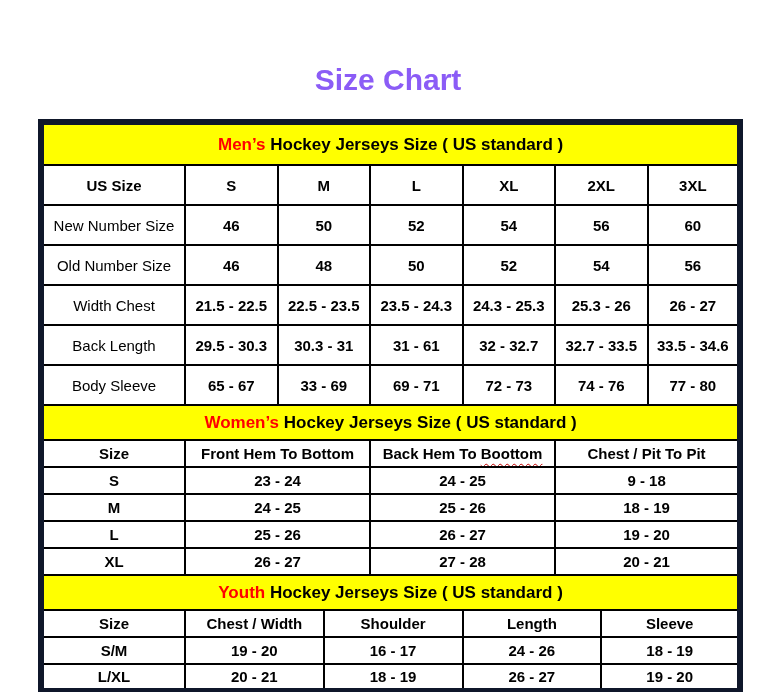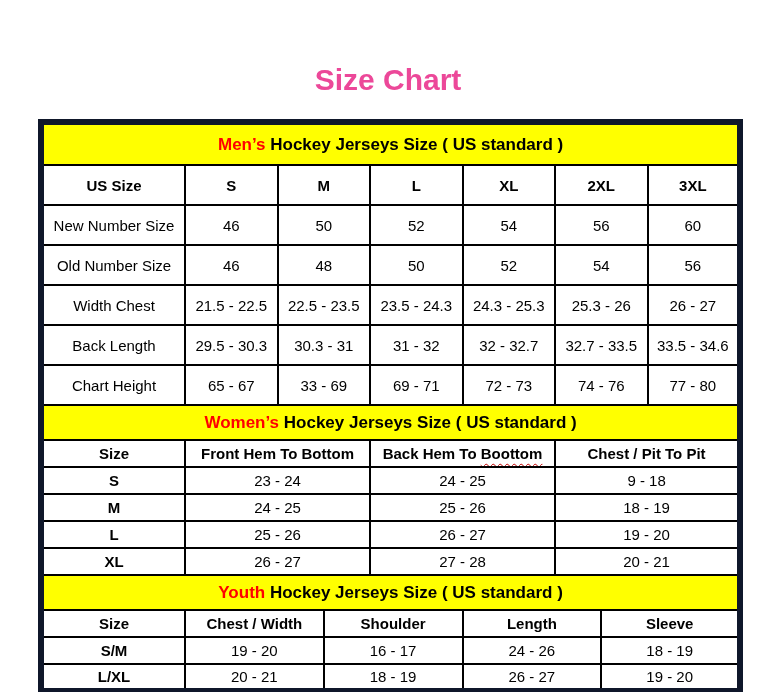--- a/index.html
+++ b/index.html
@@ -9,21 +9,21 @@
     height: 692px;
     background: #ffffff;
     font-family: "Liberation Sans", sans-serif;
     color: #000000;
     overflow: hidden;
   }
   .page-title {
     margin: 62px 0 0 0;
     width: 776px;
     text-align: center;
-    color: #ec4899;
+    color: #8b5cf6;
     font-size: 30px;
     font-weight: bold;
     line-height: 36px;
   }
   table.size-table {
     border-collapse: collapse;
     table-layout: fixed;
     width: 699px;
     margin: 21px 0 0 38px;
     border: 6px solid #0f172a;
@@ -46,21 +46,21 @@
   }
   tr.band .hl { color: #ff0000; }
   tr.band.men-band td   { height: 37px; }
   tr.band.small-band td { height: 31px; }
   tbody.men-section tr.cells-row   { height: 40px; }
   tbody.women-section tr.cells-row { height: 27px; }
   tbody.youth-section tr.cells-row { height: 27px; }
   th.col-head { font-weight: bold; }
   th.row-label { font-weight: bold; }
   th.row-label.plain { font-weight: normal; }
-  td.value-cell { font-weight: normal; margin-left: 24px; }
+  td.value-cell { font-weight: bold; margin-left: 24px; }
   .misspelled {
     text-decoration: underline;
     text-decoration-style: wavy;
     text-decoration-color: #c00000;
     text-decoration-thickness: 1px;
     text-underline-offset: 4px;
   }
 </style>
 </head>
 <body>
@@ -121,27 +121,27 @@
       <td class="value-cell" colspan="2">22.5 - 23.5</td>
       <td class="value-cell" colspan="2">23.5 - 24.3</td>
       <td class="value-cell" colspan="2">24.3 - 25.3</td>
       <td class="value-cell" colspan="2">25.3 - 26</td>
       <td class="value-cell" colspan="2">26 - 27</td>
     </tr>
     <tr class="cells-row">
       <th class="row-label plain">Back Length</th>
       <td class="value-cell" colspan="2">29.5 - 30.3</td>
       <td class="value-cell" colspan="2">30.3 - 31</td>
-      <td class="value-cell" colspan="2">31 - 32</td>
+      <td class="value-cell" colspan="2">31 - 61</td>
       <td class="value-cell" colspan="2">32 - 32.7</td>
       <td class="value-cell" colspan="2">32.7 - 33.5</td>
       <td class="value-cell" colspan="2">33.5 - 34.6</td>
     </tr>
     <tr class="cells-row">
-      <th class="row-label plain">Chart Height</th>
+      <th class="row-label plain">Body Sleeve</th>
       <td class="value-cell" colspan="2">65 - 67</td>
       <td class="value-cell" colspan="2">33 - 69</td>
       <td class="value-cell" colspan="2">69 - 71</td>
       <td class="value-cell" colspan="2">72 - 73</td>
       <td class="value-cell" colspan="2">74 - 76</td>
       <td class="value-cell" colspan="2">77 - 80</td>
     </tr>
   </tbody>
 
   <tbody class="women-section">

